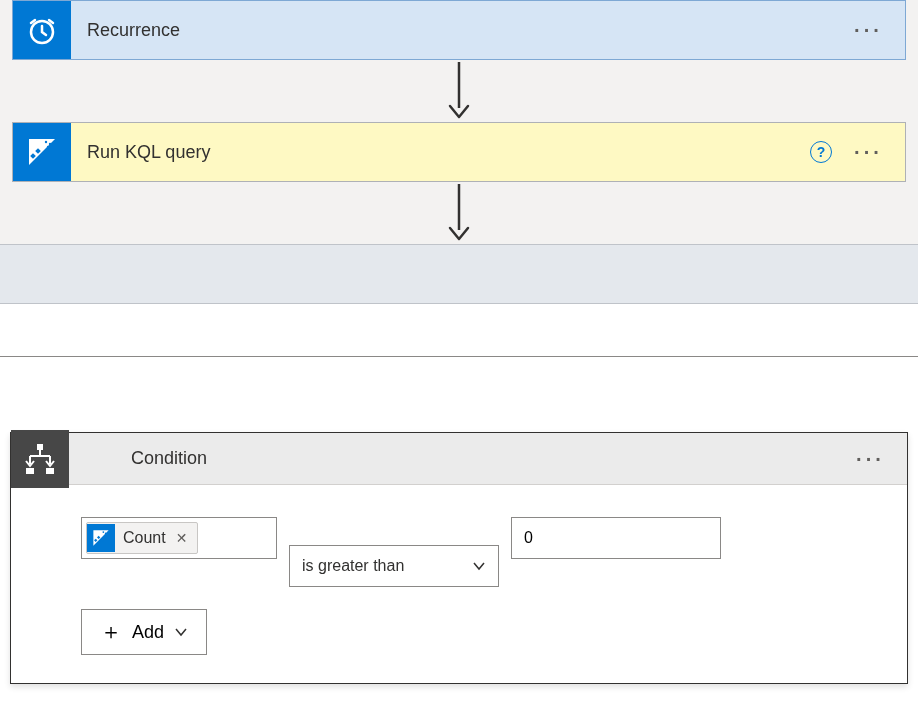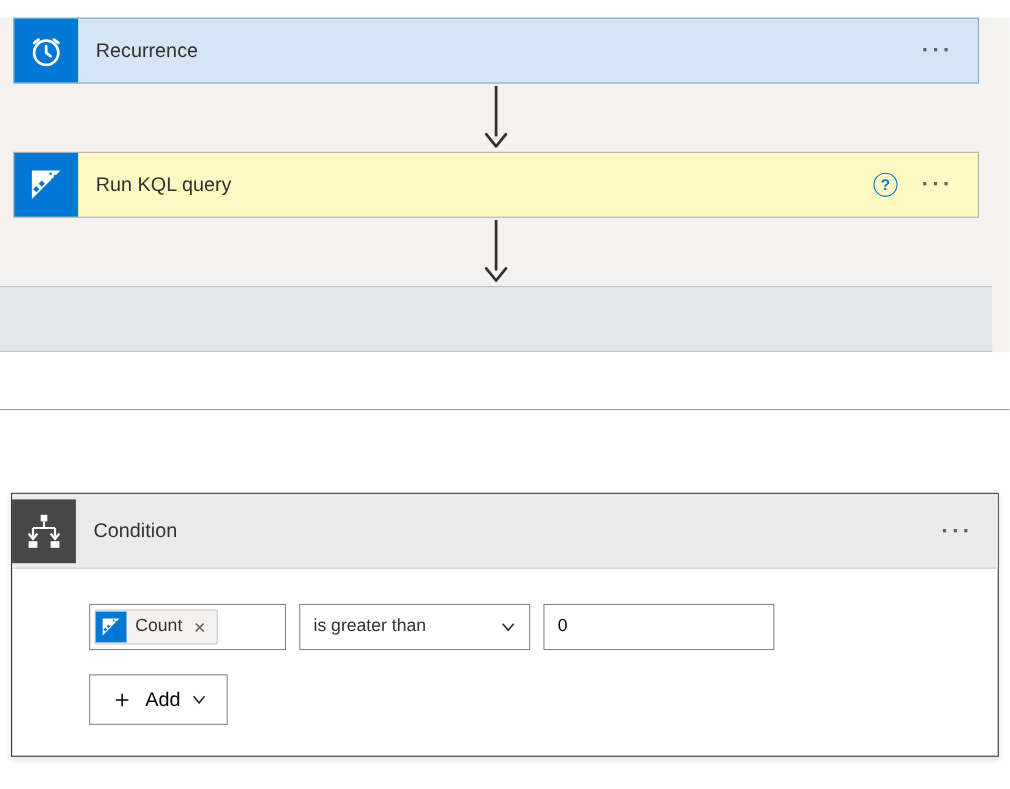--- a/index.html
+++ b/index.html
@@ -10,22 +10,21 @@
     font-size: 14px;
     color: #323130;
     background: #fff;
     width: 918px;
   }
   .canvas { width: 918px; }
 
   
   .flow-top {
     background: #f3f2f1;
-    padding: 0 16px 0 0;
-    margin-top: 16px;
+    padding: 0 0 0 0;
   }
 
   .card {
     display: flex;
     align-items: center;
     height: 60px;
     border: 1px solid #c8c6c4;
     background: #fff;
   }
   .card-recurrence {
@@ -105,23 +104,24 @@
   }
 
   .condition-card {
     border: 1.5px solid #323130;
     background: #fff;
     box-shadow: 0 3px 6px rgba(0,0,0,0.12);
   }
   .condition-header {
     display: flex;
     align-items: center;
-    height: 68px;
+    height: 52px;
     background: #ebebeb;
     border-bottom: 1px solid #d2d0ce;
+    gap: 46px;
   }
   .condition-icon-box {
     width: 58px; height: 58px;
     background: #474747;
     display:flex; align-items:center; justify-content:center;
     flex-shrink:0;
   }
   .condition-title {
     flex:1;
     padding-left:16px;
@@ -139,21 +139,21 @@
     display: flex;
     gap: 12px;
     align-items: stretch;
   }
   .token-field {
     display: flex;
     align-items: center;
     border: 1px solid #8a8886;
     background: #fff;
     height: 42px;
-    width: 179px;
+    width: 196px;
     padding: 4px;
   }
   .token-chip {
     display: flex;
     align-items: center;
     background: #f3f2f1;
     border: 1px solid #c8c6c4;
     border-radius: 2px;
     height: 32px;
     padding: 0 8px 0 0;
@@ -171,20 +171,21 @@
     border: 1px solid #8a8886;
     height: 42px;
     width: 210px;
     display:flex;
     align-items:center;
     justify-content: space-between;
     padding: 0 12px;
     background:#fff;
     font-size: 16px;
     cursor:pointer;
+    margin-top:28px;
   }
   .chevron {
     width: 14px; height: 14px;
   }
   .value-field {
     border: 1px solid #8a8886;
     height: 42px;
     width: 210px;
     padding: 0 12px;
     font-size: 16px;

